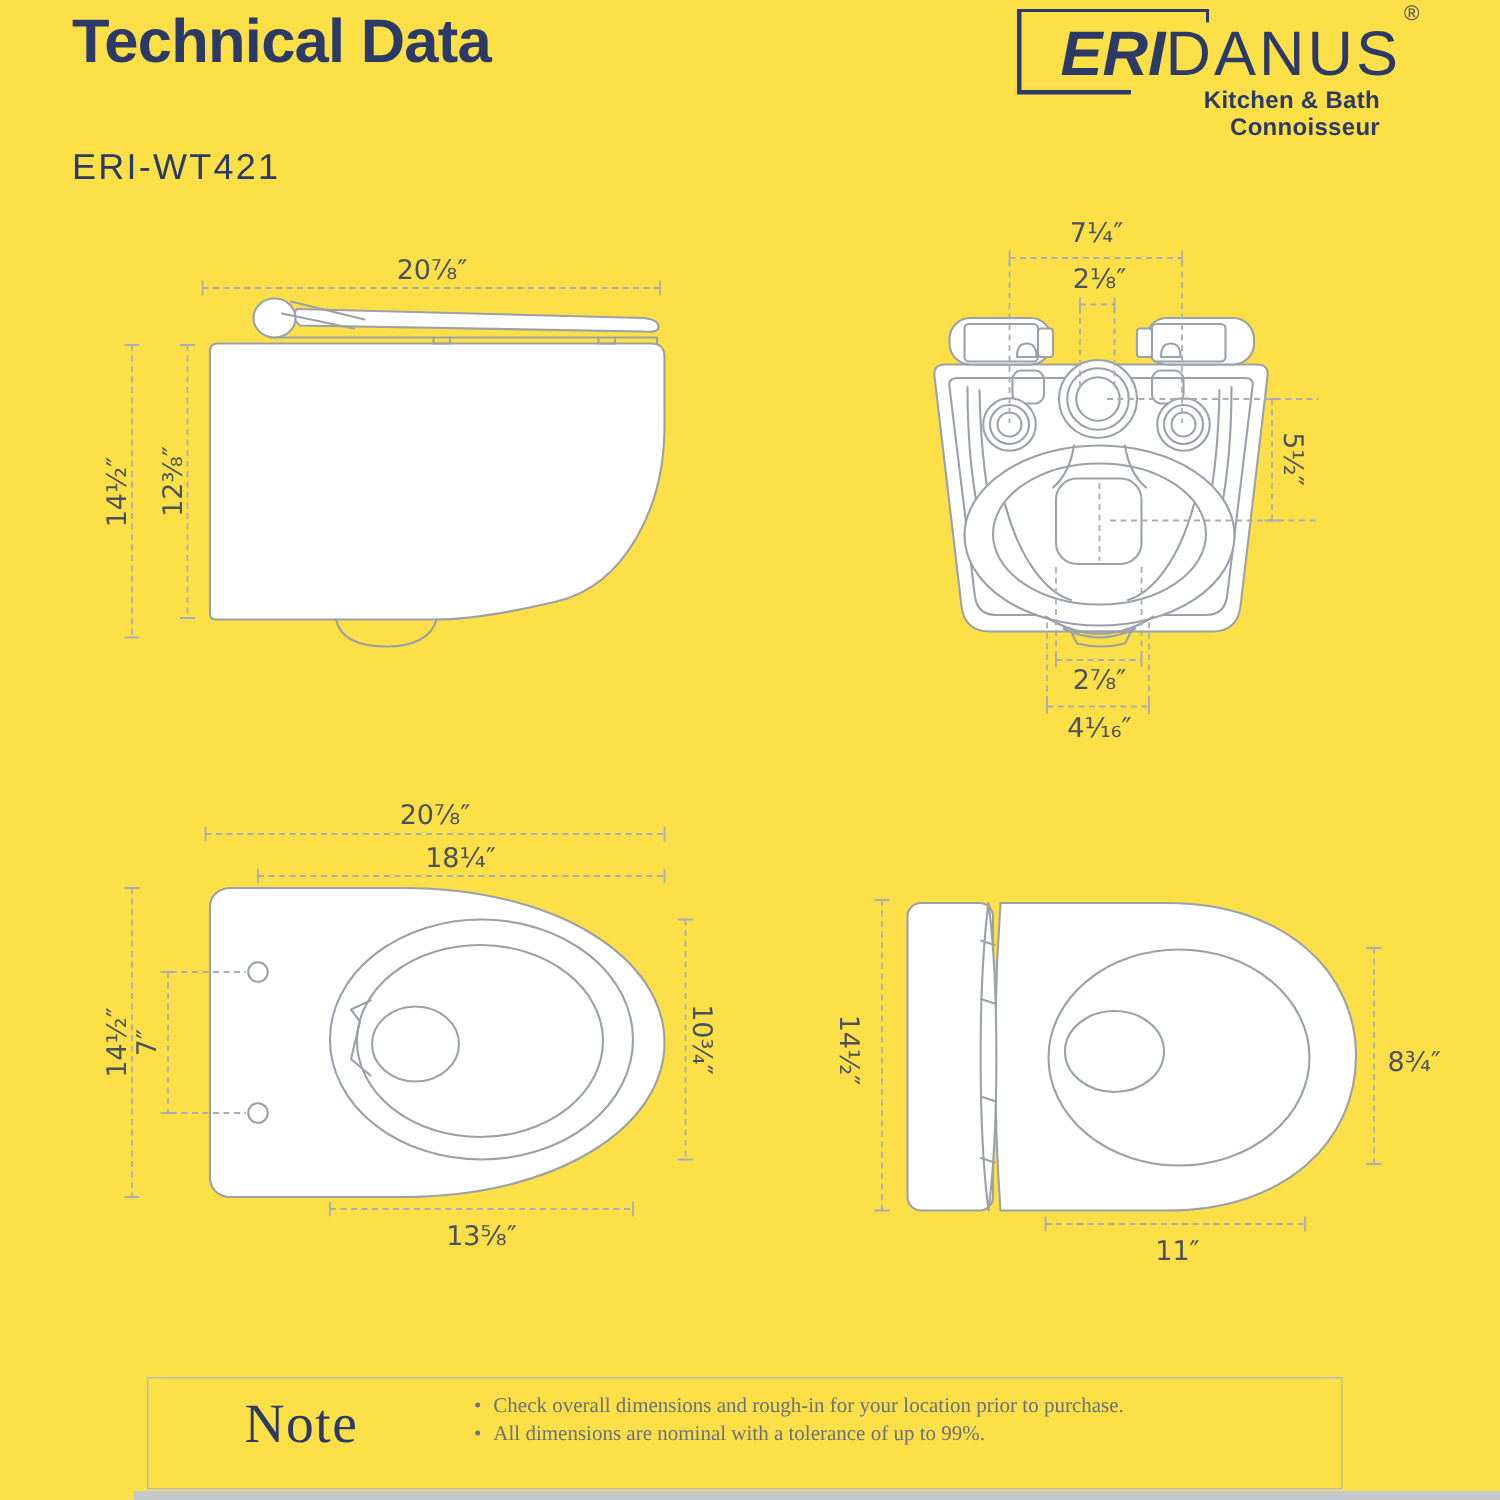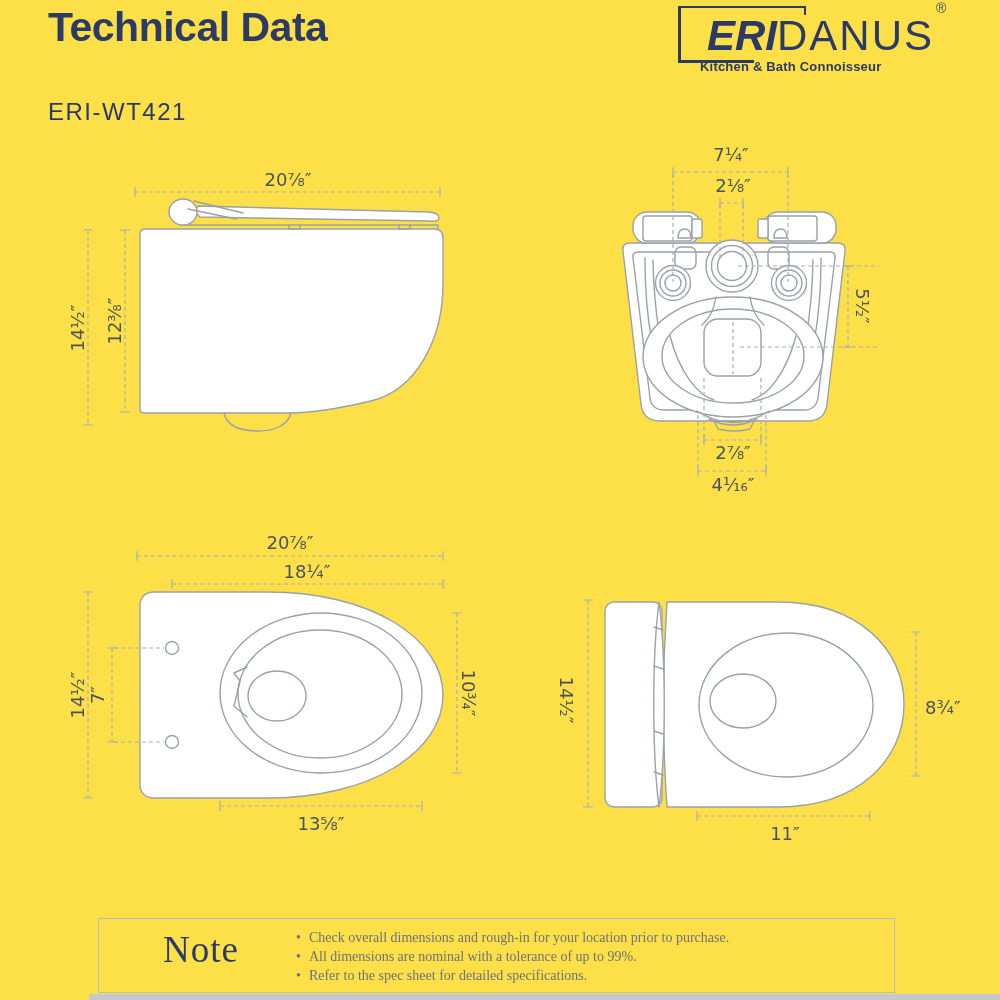--- a/index.html
+++ b/index.html
@@ -16,34 +16,34 @@
   #model{left:48px;top:58px;font-size:24px;font-weight:400;color:var(--navy);letter-spacing:1.5px;margin-top:40px;}
 
   
   .lg-line{background:var(--navy);}
   #lg-frame-top{left:678px;top:6px;width:126px;height:7px;border-top:2.5px solid var(--navy);border-right:2.5px solid var(--navy);}
   #lg-frame-left{left:678px;top:6px;width:2.5px;height:56px;}
   #lg-frame-bottom{left:678px;top:60px;width:76px;height:2.5px;}
   #lg-brand{left:707px;top:15px;white-space:nowrap;color:var(--navy);line-height:1;}
   #lg-brand .b{font-size:42px;font-weight:800;letter-spacing:0;font-style:italic;}
   #lg-brand .t{font-size:42px;font-weight:100;letter-spacing:2px;text-align:right;}
-  #lg-tagline{left:700px;top:59px;width:220px;text-align:left;font-size:13px;font-weight:700;color:var(--navy);letter-spacing:0.2px;}
+  #lg-tagline{left:700px;top:59px;width:220px;text-align:right;font-size:16px;font-weight:700;color:var(--navy);letter-spacing:0.2px;}
   #lg-reg{left:936px;top:0px;font-size:14px;color:#3c486e;}
 
   
   svg{position:absolute;overflow:visible;}
   .art{stroke:var(--line);stroke-width:1.4;fill:none;stroke-linejoin:round;stroke-linecap:round;}
   .dim{stroke:var(--dimline);stroke-width:1.2;fill:none;stroke-linecap:butt;}
   .dash{stroke-dasharray:4 3;}
   text.dt{fill:var(--dimtext);font-family:"DejaVu Sans","Liberation Sans",sans-serif;font-size:18px;stroke:none;}
 
   
   #note-box{left:98px;top:918px;width:797px;height:75px;border:1.5px solid var(--noteborder);box-sizing:border-box;font-family:Liberation Serif, serif;}
   #note-label{left:64px;top:9px;font-size:37px;font-weight:100;color:var(--navy);letter-spacing:1px;}
-  #note-list{left:197px;top:9px;list-style:none;margin:0;padding:0;font-size:14px;color:var(--notetext);line-height:19px;}
+  #note-list{left:217px;top:9px;list-style:none;margin:0;padding:0;font-size:14px;color:var(--notetext);line-height:19px;}
   #note-list li{white-space:nowrap;}
   #note-list .blt{margin-right:8px;}
   #bottom-band{left:89px;top:994px;width:911px;height:6px;background:var(--band);}
 </style>
 </head>
 <body>
 
 <div id="page">
 
   <div class="abs" id="title">Technical Data</div>
@@ -168,18 +168,17 @@
     <text class="dt" x="560" y="700" transform="rotate(90 560 700)" text-anchor="middle">14½″</text>
     <text class="dt" x="925" y="714">8¾″</text>
     <text class="dt" x="785" y="840" text-anchor="middle">11″</text>
   </svg>
 
   <div class="abs" id="note-box">
     <div class="abs" id="note-label">Note</div>
     <ul class="abs" id="note-list">
       <li><span class="blt">•</span><span>Check overall dimensions and rough-in for your location prior to purchase.</span></li>
       <li><span class="blt">•</span><span>All dimensions are nominal with a tolerance of up to 99%.</span></li>
-      <li><span class="blt">•</span><span>Refer to the spec sheet for detailed specifications.</span></li>
     </ul>
   </div>
   <div class="abs" id="bottom-band"></div>
 
 </div>
 
 </body></html>

